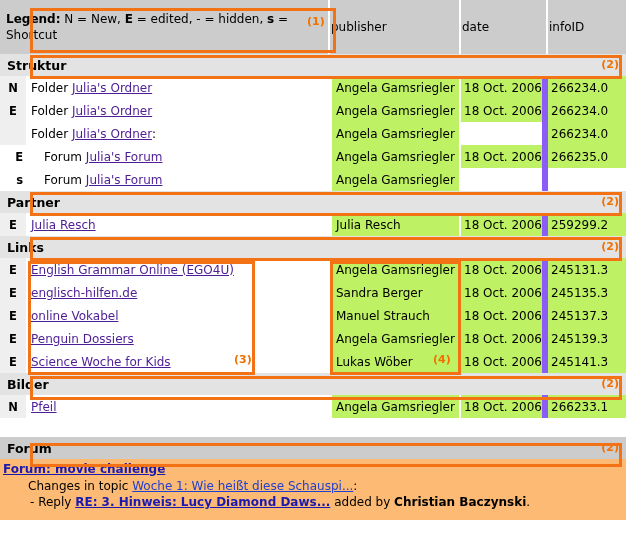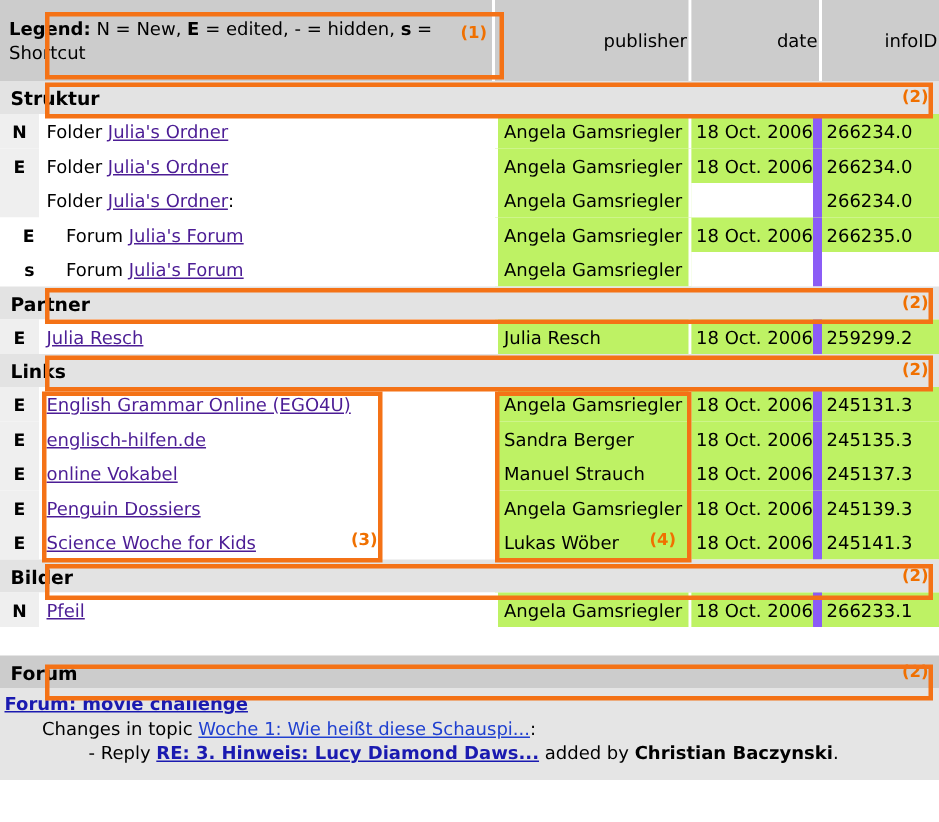--- a/index.html
+++ b/index.html
@@ -26,21 +26,21 @@
   }
   .c-mark  { width: 26px; }
   .c-title { width: 304px; }
   .c-pub   { width: 131px; }
   .c-date  { width: 87px; }
   .c-id    { width: 78px; }
 
   
   .hdr-row td {
     background: #cccccc;
-    text-align: right;
+    text-align: left;
     vertical-align: middle;
     height: 52px;
     border-right: 2px solid #ffffff;
     font-size: 12px;
     color: #000;
   }
   .hdr-row td.hdr-legend {
     text-align: left;
     padding: 0 6px;
     line-height: 16px;
@@ -121,32 +121,32 @@
   
   a.lnk {
     color: #4c1d95;
     text-decoration: underline;
     cursor: pointer;
   }
   a.lnk.dark { color: #1a1ab0; }
 
   
   .news {
-    background: #e5e5e5;
+    background: #fdba74;
     padding: 3px 0 10px 0;
     font-size: 12px;
   }
   .news-title {
     font-weight: bold;
     padding-left: 3px;
     margin-bottom: 2px;
   }
   .news-title a { color: #1a1ab0; text-decoration: underline; }
   .news-l2 { padding-left: 28px; line-height: 16px; }
-  .news-l3 { padding-left: 59px; line-height: 16px; }
+  .news-l3 { padding-left: 30px; line-height: 16px; }
   .news-l2 a { color: #2040d0; text-decoration: underline; }
   .news-l3 a { color: #1a1ab0; text-decoration: underline; font-weight: bold; }
   .bold { font-weight: bold; }
 
   .gap { height: 19px; background: #ffffff; }
 
   
   .anno {
     position: absolute;
     border: 3px solid #f47216;

